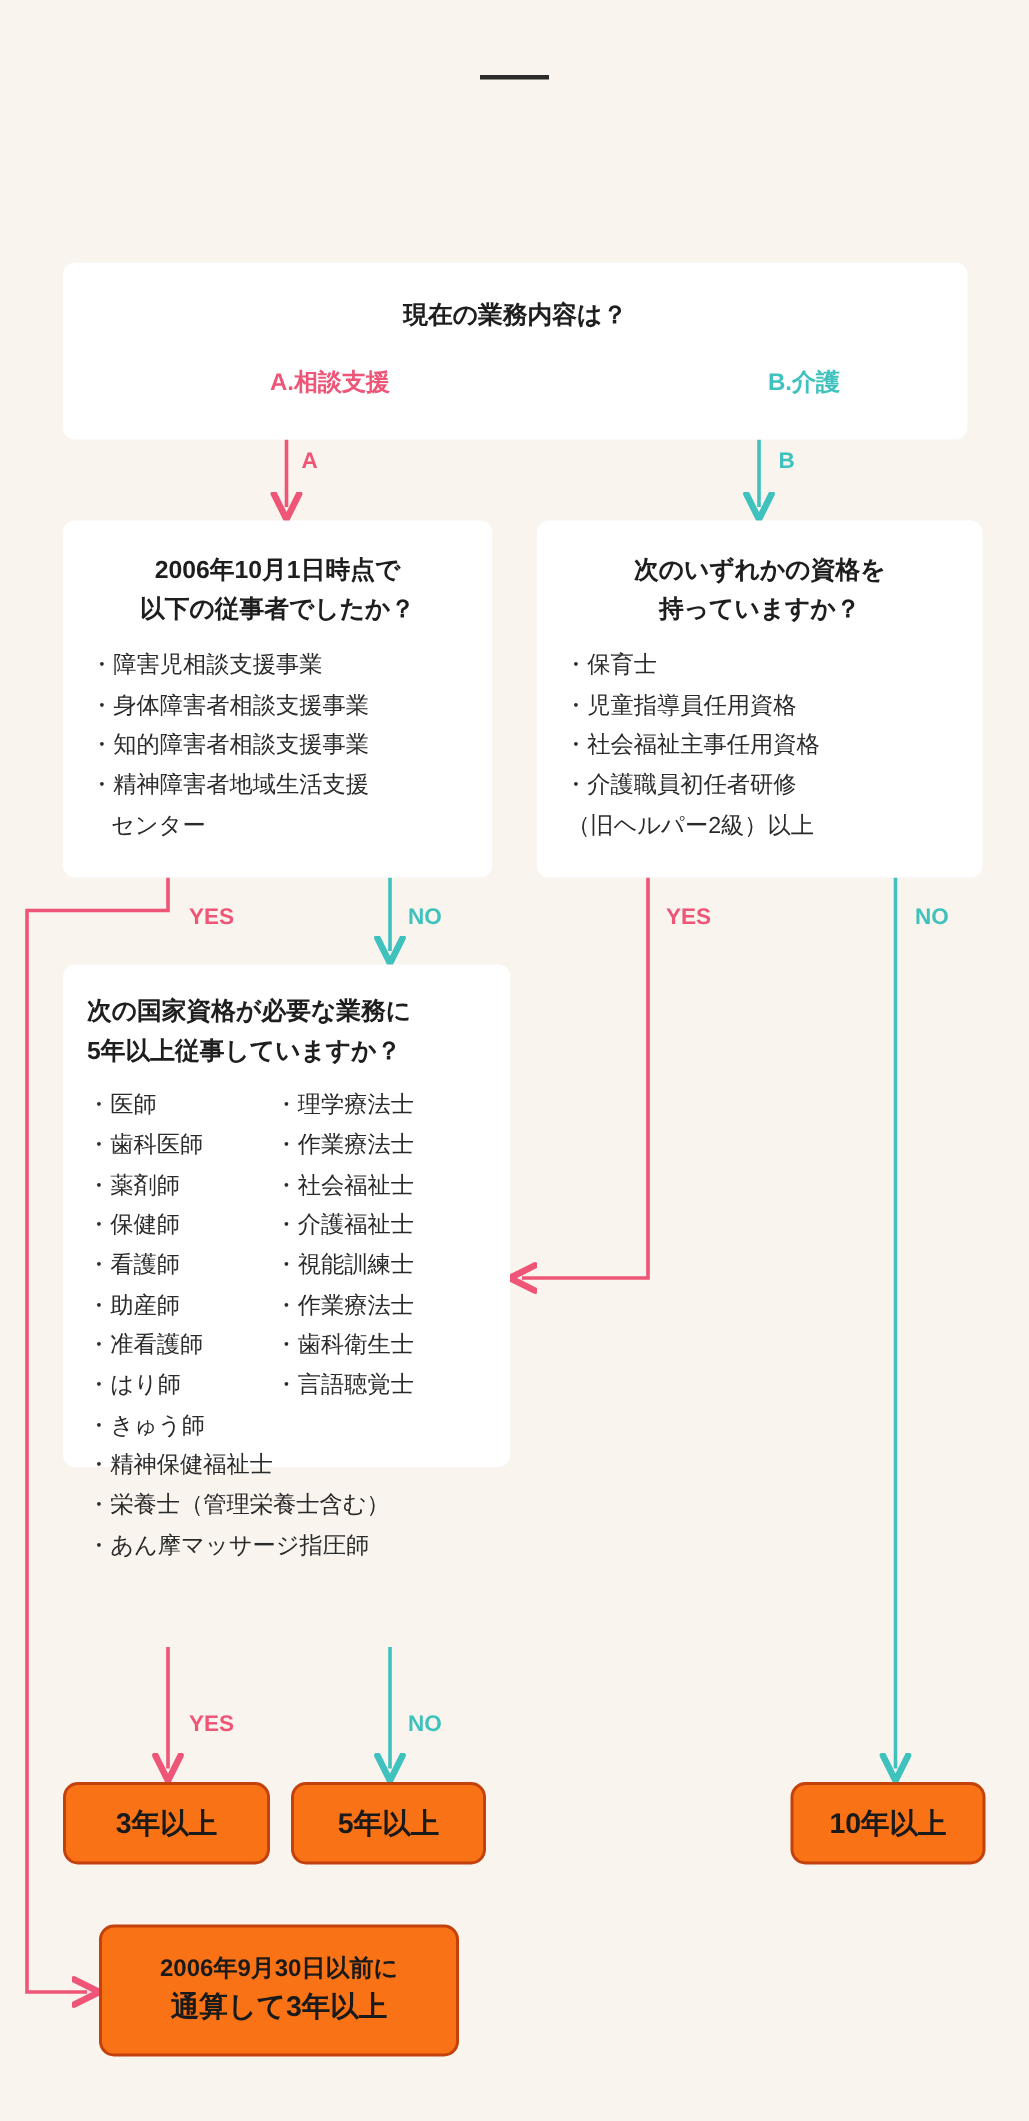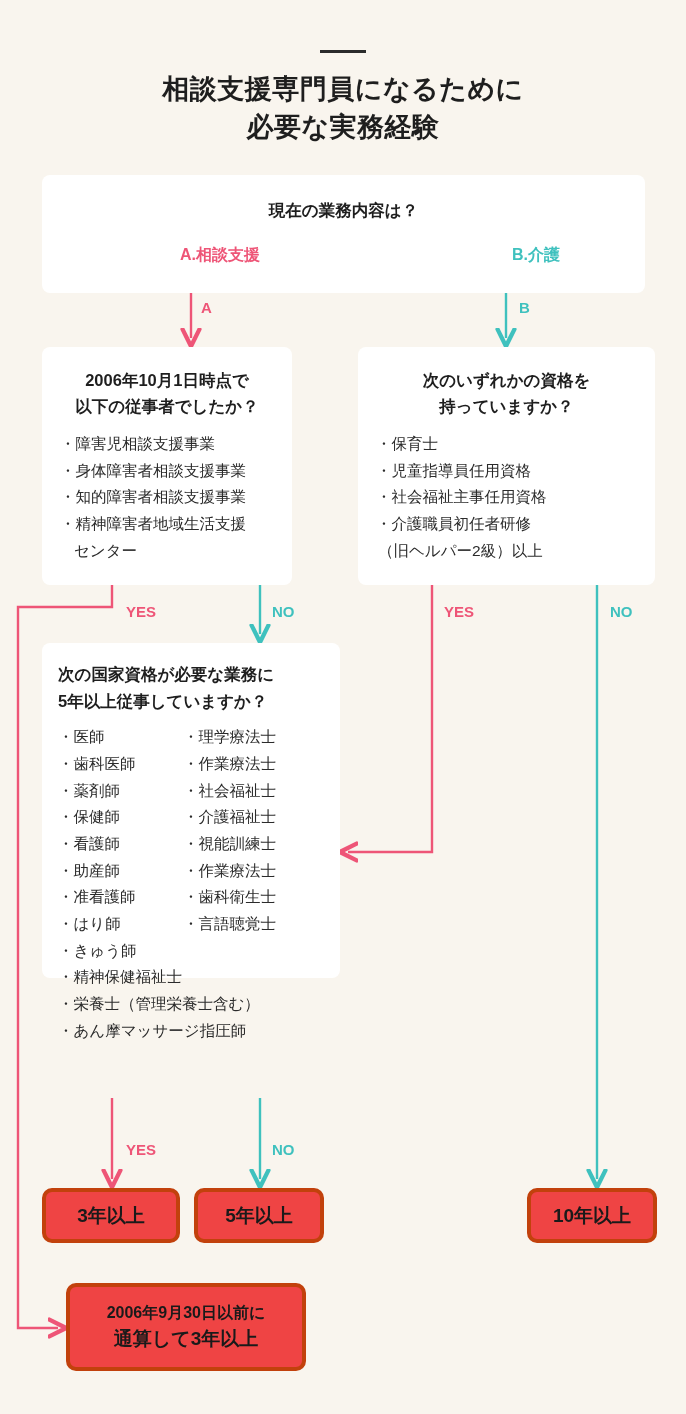--- a/index.html
+++ b/index.html
@@ -71,21 +71,21 @@
   .choice {
     position: absolute;
     font-size: 16px;
     font-weight: bold;
     top: 70px;
   }
   .choice.a { left: 138px; color: #EE5577; }
   .choice.b { left: 470px; color: #3FC1BE; }
 
   
-  #box-left  { left: 42px;  top: 347px; width: 250px; height: 238px; }
+  #box-left  { left: 42px;  top: 347px; width: 286px; height: 238px; }
   #box-right { left: 358px; top: 347px; width: 297px; height: 238px; }
   #box-left .card-title, #box-right .card-title { padding: 20px 10px 0; }
   #box-left ul.items, #box-right ul.items { margin: 12px 0 0 18px; }
 
   
   #box-big { left: 42px; top: 643px; width: 298px; height: 335px; }
   #box-big .card-title {
     padding: 18px 0 0 16px;
     text-align: left;
     line-height: 1.62;
@@ -95,22 +95,22 @@
     margin: 10px 0 0 16px;
     width: 270px;
   }
   .twocol .col { position: absolute; top: 0; }
   .twocol .col.left  { left: 0px; }
   .twocol .col.right { left: 125px; }
 
   
   .result {
     position: absolute;
-    background: #ef4444;
-    border: 4px solid #c2410c;
+    background: #f97316;
+    border: 2px solid #c2410c;
     border-radius: 10px;
     display: flex;
     align-items: center;
     justify-content: center;
     font-size: 19px;
     font-weight: bold;
     color: #1A1A1A;
   }
   #res-3  { left: 42px;  top: 1188px; width: 138px; height: 55px; }
   #res-5  { left: 194px; top: 1188px; width: 130px; height: 55px; }
@@ -136,24 +136,20 @@
   }
   .lbl.pink { color: #EE5577; }
   .lbl.teal { color: #3FC1BE; }
 </style>
 </head>
 <body>
 
 <div id="stage">
 
   <div class="rule"></div>
-  <div class="title">
-    <span class="ln">相談支援専門員になるために</span>
-    <span class="ln">必要な実務経験</span>
-  </div>
 
   <svg id="wires" viewBox="0 0 686 1414">
     <defs>
       <marker id="ah-pink" markerWidth="9" markerHeight="9" refX="4.2" refY="4.5" orient="auto">
         <path d="M0.6,1 L7.6,4.5 L0.6,8" fill="none" stroke="#EE5577" stroke-width="1.8" stroke-linecap="round" stroke-linejoin="round"></path>
       </marker>
       <marker id="ah-teal" markerWidth="9" markerHeight="9" refX="4.2" refY="4.5" orient="auto">
         <path d="M0.6,1 L7.6,4.5 L0.6,8" fill="none" stroke="#3FC1BE" stroke-width="1.8" stroke-linecap="round" stroke-linejoin="round"></path>
       </marker>
     </defs>

